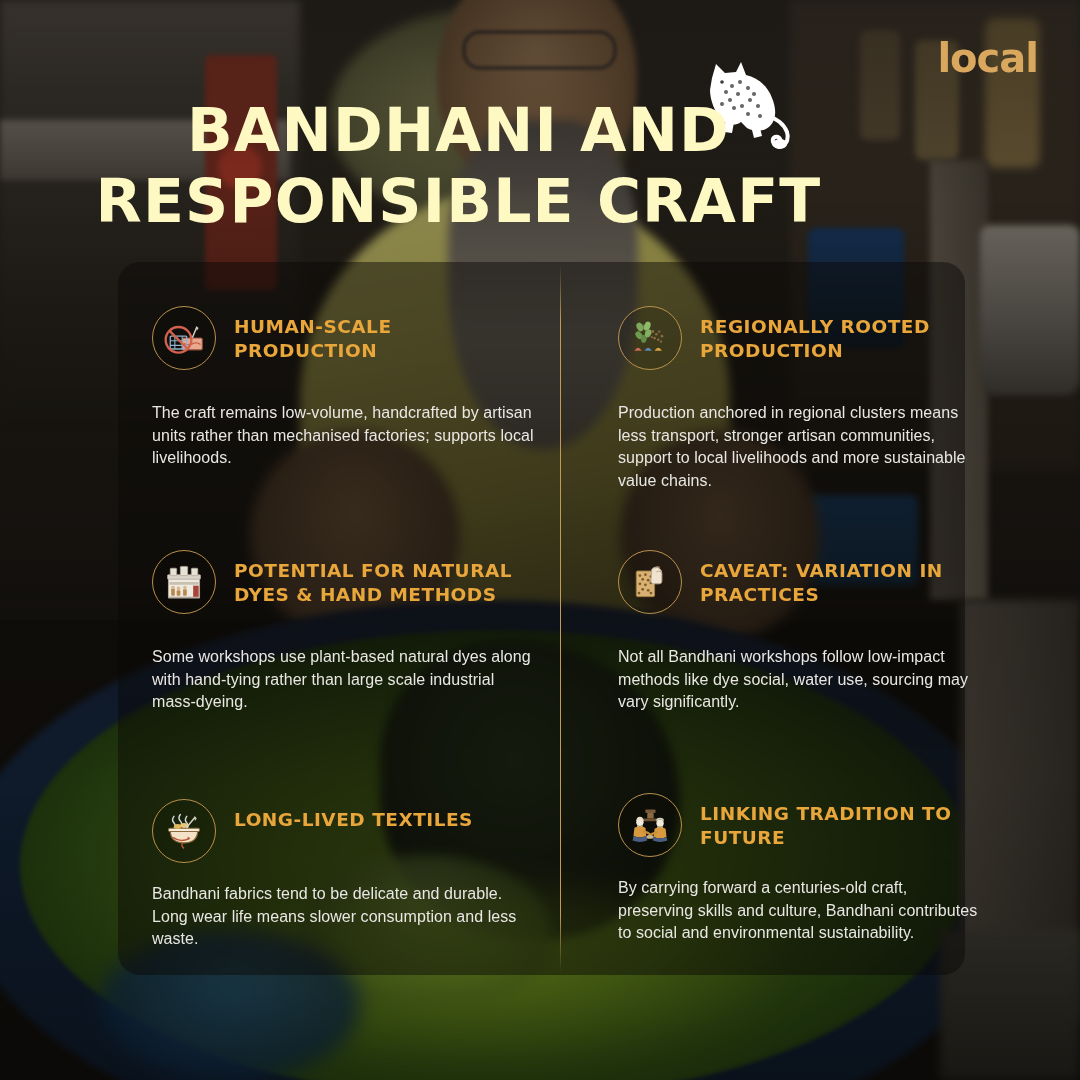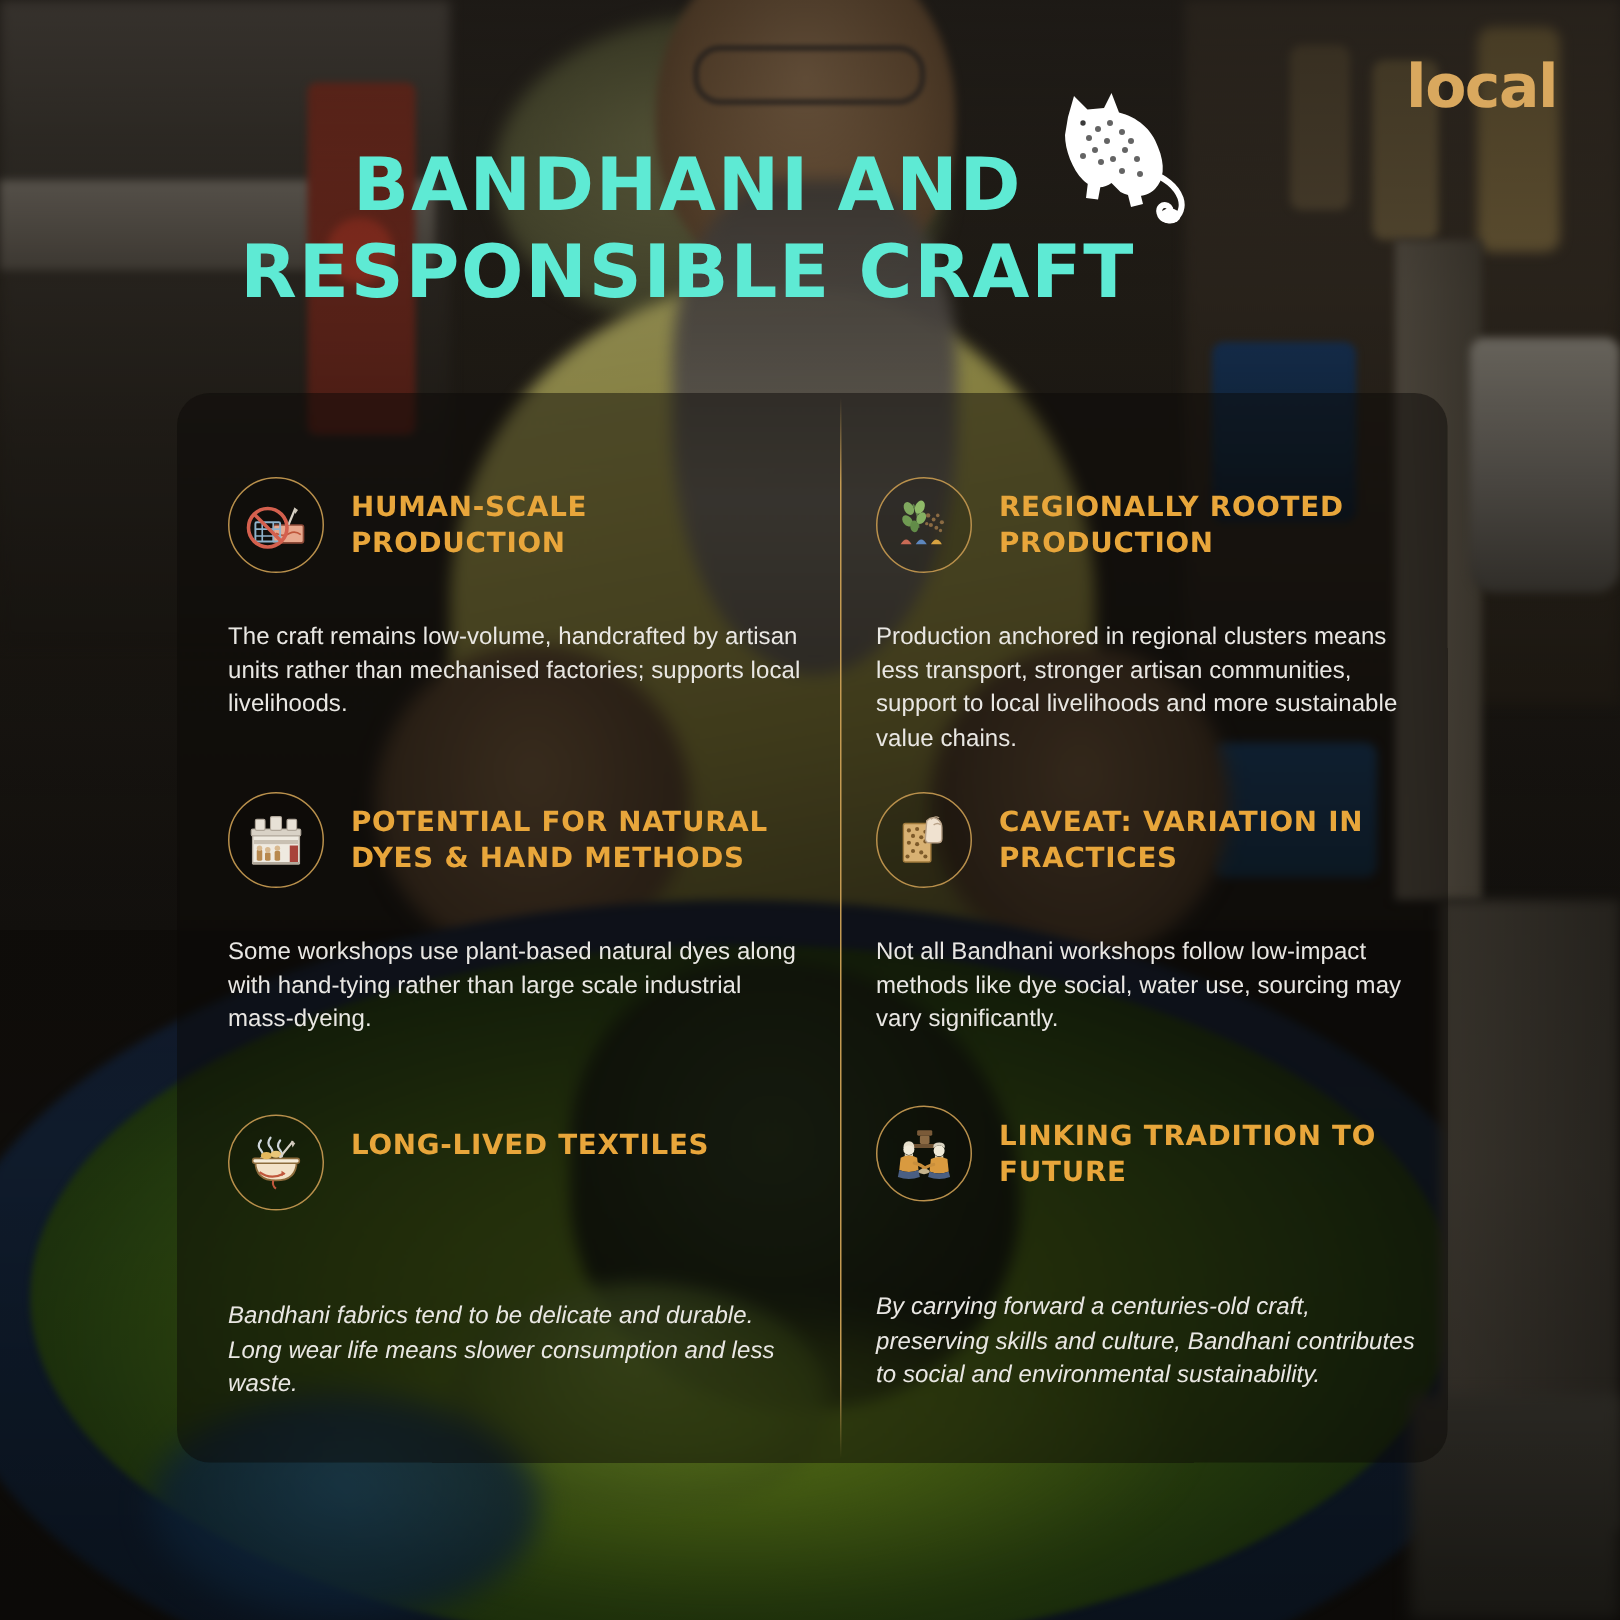--- a/index.html
+++ b/index.html
@@ -201,22 +201,22 @@
     position:absolute; right:42px; top:38px;
     font-size:40px; font-weight:700; letter-spacing:-1px;
     color:#d9a85e;
     font-family:"DejaVu Sans", sans-serif;
     line-height:1;
   }
 
   .title {
     position:absolute; left:0; top:95px; width:917px;
     text-align:center;
-    color:#5eead4;
-    font-size:49px; font-weight:800;
+    color:#fef9c3;
+    font-size:60px; font-weight:800;
     letter-spacing:1.2px; line-height:1.18;
     text-transform:uppercase;
     font-family:"DejaVu Sans", sans-serif;
   }
   .title .l2 { display:block; }
 
   
   .cat { position:absolute; left:692px; top:56px; width:110px; height:100px; }
 
   
@@ -229,25 +229,26 @@
   }
 
   .divider {
     position:absolute; left:560px; top:265px;
     width:1px; height:707px;
     background:linear-gradient(180deg,rgba(198,150,70,0) 0%,#c39a52 8%,#c39a52 92%,rgba(198,150,70,0) 100%);
   }
 
   
   .grid {
-    position:absolute; left:118px; top:272px;
+    position:absolute; left:118px; top:260px;
     width:847px; height:713px;
     display:grid;
     grid-template-columns:442px 405px;
     grid-template-rows:210px 209px 294px;
+    gap:34px;
   }
 
   .card { position:relative; }
   .card.col-l { padding:46px 22px 0 34px; }
   .card.col-r { padding:46px 16px 0 24px; }
 
   .card-head { display:flex; align-items:flex-start; gap:18px; }
 
   .icon-circle {
     flex:0 0 auto;
@@ -275,21 +276,21 @@
     font-size:16px; line-height:1.42;
     font-weight:400;
     letter-spacing:.05px;
   }
   .card.col-l .card-body { max-width:390px; }
   .card.col-r .card-body { max-width:400px; }
 
   
   .r1 .card-body { margin-top:32px; }
   .r2 .card-body { margin-top:32px; }
-  .r3 .card-body { margin-top:60px;font-style:italic; }
+  .r3 .card-body { margin-top:20px; }
   .r3.col-l { padding-top:52px; }
   .r3.col-r { padding-top:46px; }
   .r2.col-l { padding-top:46px; }
   .r2.col-r { padding-top:46px; }
 </style>
 </head>
 <body>
 
 <div id="poster">
 

